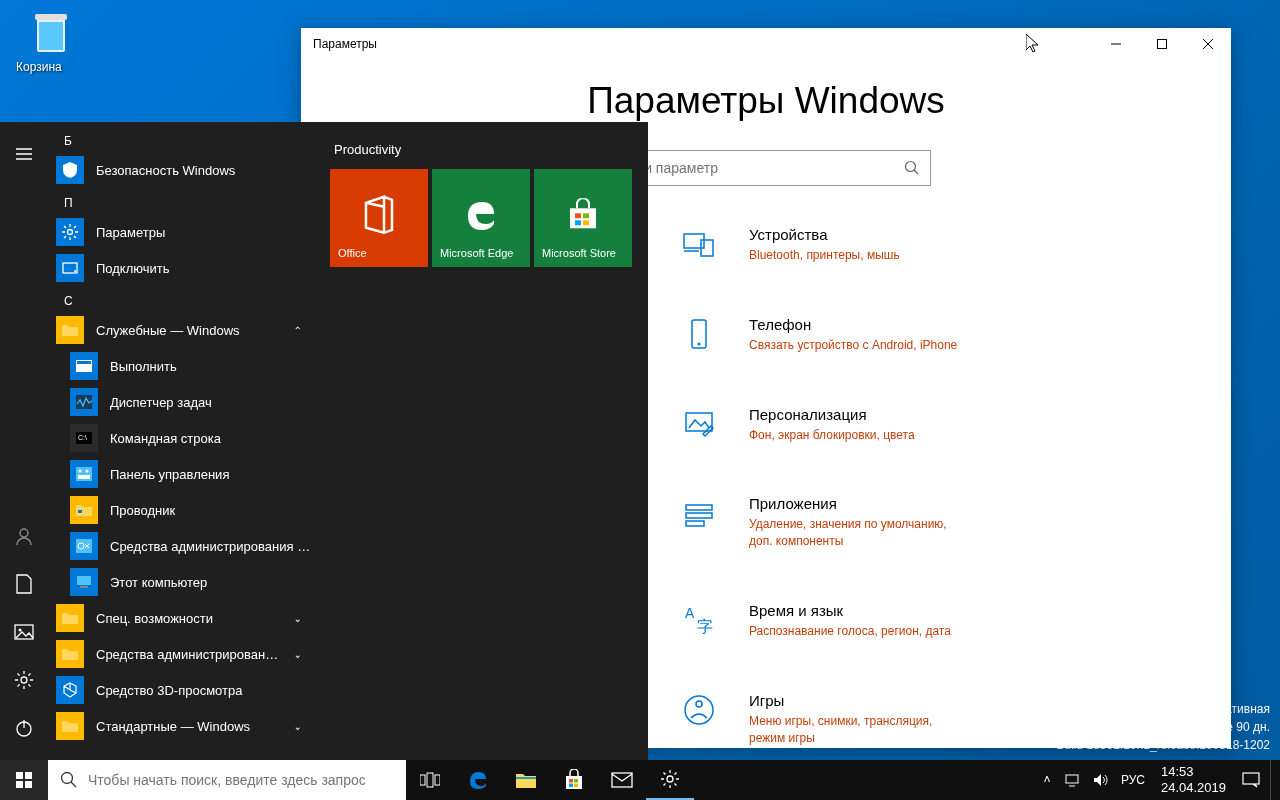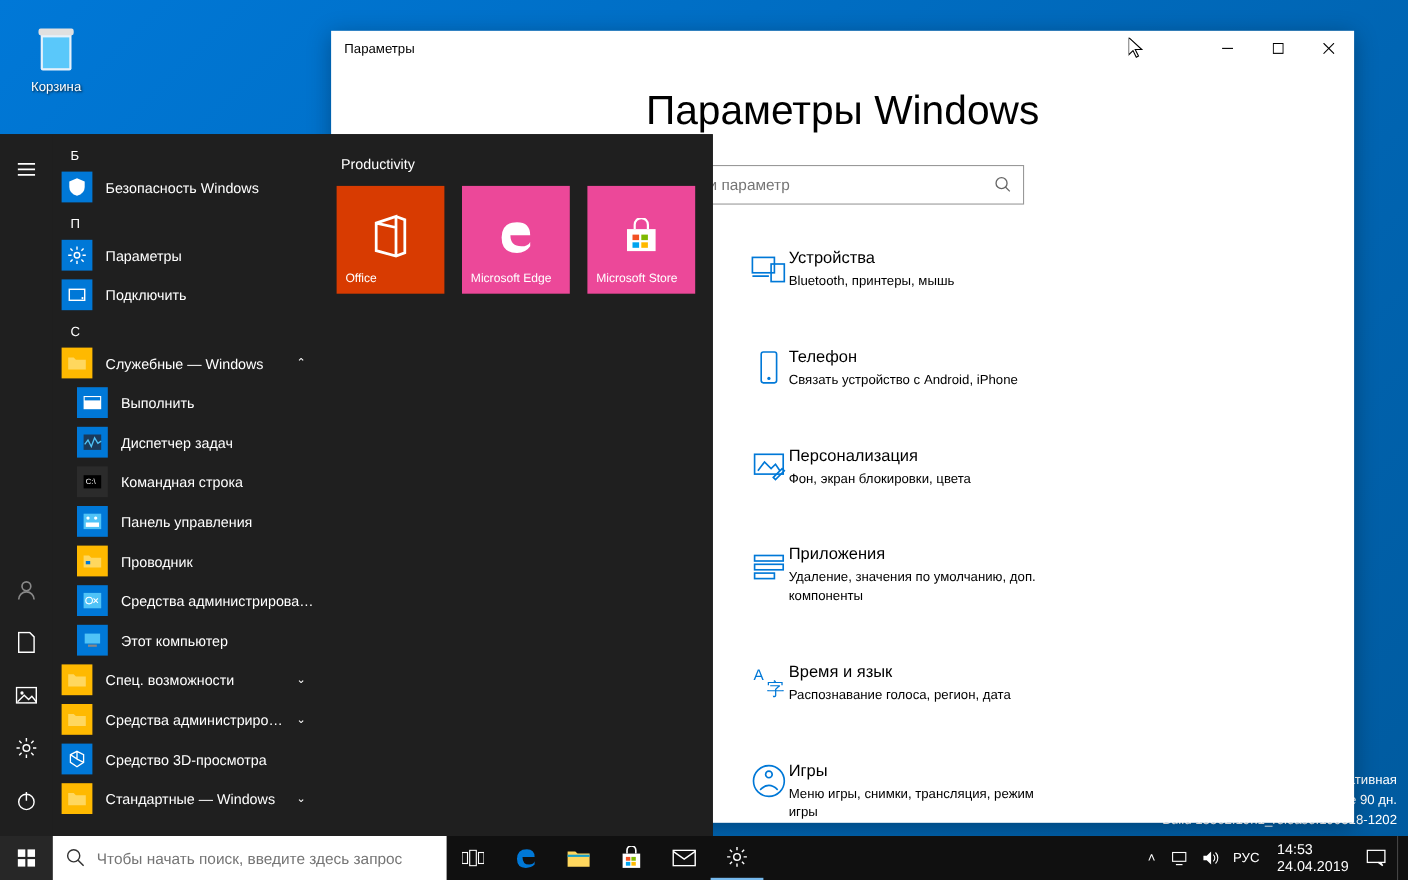--- a/index.html
+++ b/index.html
@@ -1,40 +1,40 @@
 <!DOCTYPE html>
 <html><head>
 <meta charset="utf-8">
 <style>
 * { margin: 0; padding: 0; box-sizing: border-box; font-family: 'Segoe UI', sans-serif; }
 body { width: 1280px; height: 800px; overflow: hidden; background: linear-gradient(135deg, #0078d7 0%, #005a9e 100%); position: relative; }
 
 
-.desktop-icon { position: absolute; top: 20px; left: 16px; width: 70px; text-align: center; cursor: pointer; }
+.desktop-icon { position: absolute; top: 8px; left: 16px; width: 70px; cursor: pointer; }
 .desktop-icon .icon-img { width: 48px; height: 48px; margin: 0 auto; }
 .desktop-icon .label { color: #fff; font-size: 12px; text-shadow: 1px 1px 2px rgba(0,0,0,0.8); margin-top: 4px; }
 
 
 .cursor { position: absolute; top: 34px; left: 1026px; z-index: 9999; }
 
 
 .settings-window { position: absolute; top: 28px; left: 301px; width: 930px; height: 720px; background: #fff; box-shadow: 0 4px 20px rgba(0,0,0,0.3); z-index: 5; }
 .win-titlebar { height: 32px; display: flex; align-items: center; padding-left: 12px; font-size: 12px; color: #000; }
 .win-controls { position: absolute; top: 0; right: 0; display: flex; }
 .win-ctrl { width: 46px; height: 32px; display: flex; align-items: center; justify-content: center; color: #000; font-size: 10px; }
 .settings-body { padding: 20px 40px; }
 .settings-title { text-align: center; font-size: 37px; font-weight: 300; color: #000; margin-bottom: 28px; }
 .settings-search { width: 330px; height: 36px; margin: 0 auto 40px; border: 1px solid #999; display: flex; align-items: center; padding: 0 10px; position: relative; }
 .settings-search input { flex: 1; border: none; outline: none; font-size: 14px; background: transparent; }
 .settings-search .sicon { color: #666; }
 .settings-grid { display: flex; flex-wrap: wrap; padding-left: 340px; gap: 0; }
-.settings-item { width: 280px; display: flex; gap: 0; margin-bottom: 52px; align-items: flex-start; }
+.settings-item { width: 280px; display: flex; gap: 32px; margin-bottom: 52px; align-items: flex-start; }
 .settings-item .sicon { width: 36px; height: 36px; color: #0078d7; flex-shrink: 0; }
 .settings-item .stext .stitle { font-size: 15px; color: #000; margin-bottom: 4px; }
-.settings-item .stext .sdesc { font-size: 12px; color: #000000; line-height: 1.4; }
+.settings-item .stext .sdesc { font-size: 12px; color: #c2410c; line-height: 1.4; }
 
 
 .start-menu { position: absolute; bottom: 40px; left: 0; width: 648px; height: 638px; background: #1f1f1f; z-index: 20; display: flex; color: #fff; }
 .start-rail { width: 48px; background: #1f1f1f; display: flex; flex-direction: column; }
 .rail-top { padding-top: 8px; }
 .rail-bottom { margin-top: auto; padding-bottom: 8px; }
 .rail-icon { width: 48px; height: 48px; display: flex; align-items: center; justify-content: center; color: #fff; }
 .start-apps { width: 268px; background: #1f1f1f; overflow-y: hidden; padding-top: 4px; }
 .app-letter { font-size: 12px; color: #fff; padding: 8px 16px 4px; }
 .app-item { display: flex; align-items: center; height: 36px; padding-left: 8px; gap: 12px; font-size: 13px; position: relative; }
@@ -43,21 +43,21 @@
 .app-item .aicon.dark { background: #2b2b2b; }
 .app-item .alabel { flex: 1; white-space: nowrap; overflow: hidden; text-overflow: ellipsis; }
 .app-item .chev { margin-right: 12px; font-size: 10px; }
 .app-indent { padding-left: 22px; }
 .start-tiles { flex: 1; background: #1f1f1f; padding: 20px 16px; }
 .tile-group-label { font-size: 13px; font-weight: 400; margin-bottom: 12px; padding-left: 4px; }
 .tile-row { display: flex; gap: 4px; justify-content: space-between; }
 .tile { width: 98px; height: 98px; display: flex; flex-direction: column; align-items: center; justify-content: flex-end; padding: 8px; font-size: 11px; position: relative; }
 .tile .ticon { position: absolute; top: 50%; left: 50%; transform: translate(-50%, -58%); }
 .tile.red { background: #d83b01; }
-.tile.blue { background: #ec4899; margin-left: 12px; }
+.tile.blue { background: #15803d; }
 .tile .tlabel { align-self: flex-start; }
 
 
 .taskbar { position: absolute; bottom: 0; left: 0; right: 0; height: 40px; background: #101010; display: flex; align-items: center; z-index: 30; }
 .tb-start { width: 48px; height: 40px; display: flex; align-items: center; justify-content: center; background: #272727; }
 .tb-search { width: 358px; height: 40px; background: #fff; display: flex; align-items: center; padding: 0 12px; gap: 10px; }
 .tb-search input { flex: 1; border: none; outline: none; font-size: 14px; color: #4c1d95; }
 .tb-icons { display: flex; }
 .tb-icon { width: 48px; height: 40px; display: flex; align-items: center; justify-content: center; color: #fff; }
 .tb-tray { margin-left: auto; display: flex; align-items: center; color: #fff; font-size: 12px; gap: 8px; padding-right: 4px; }

